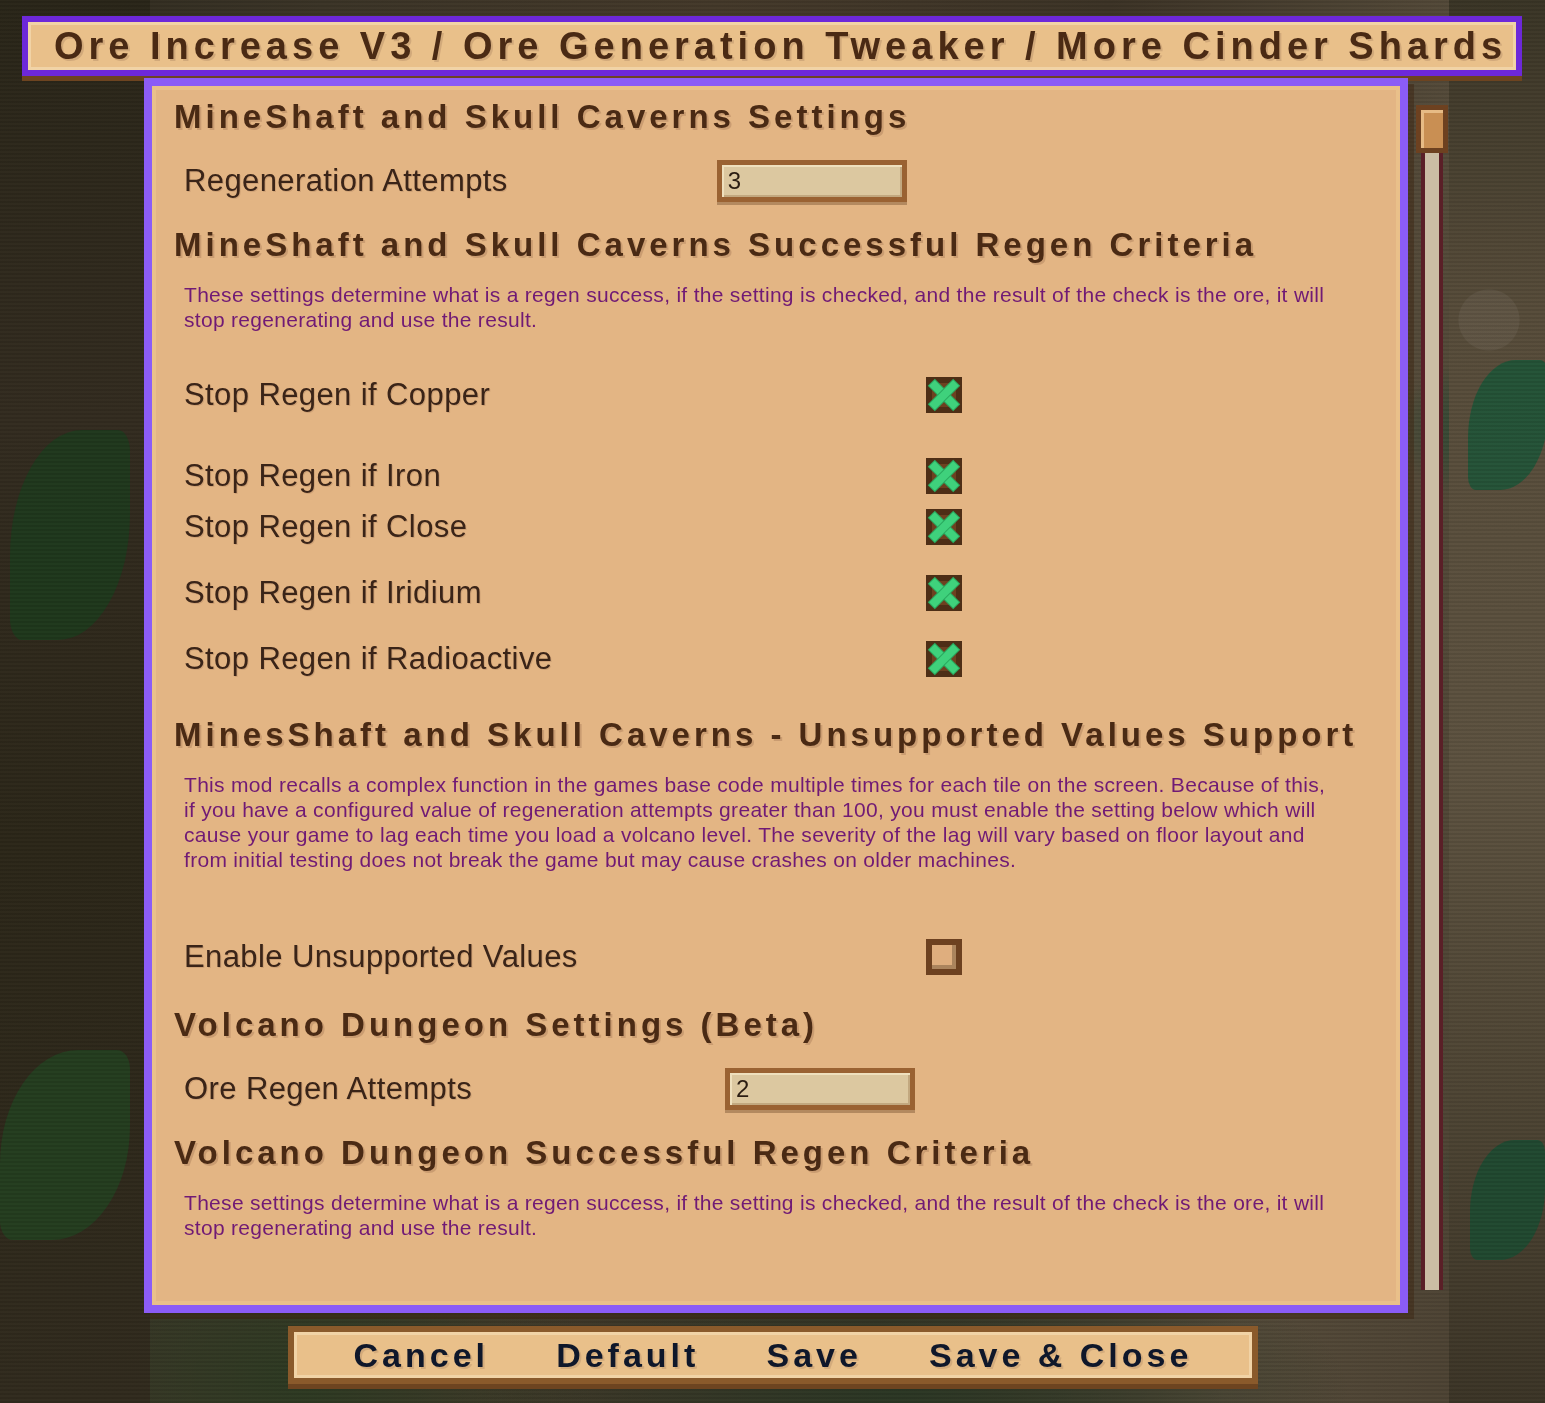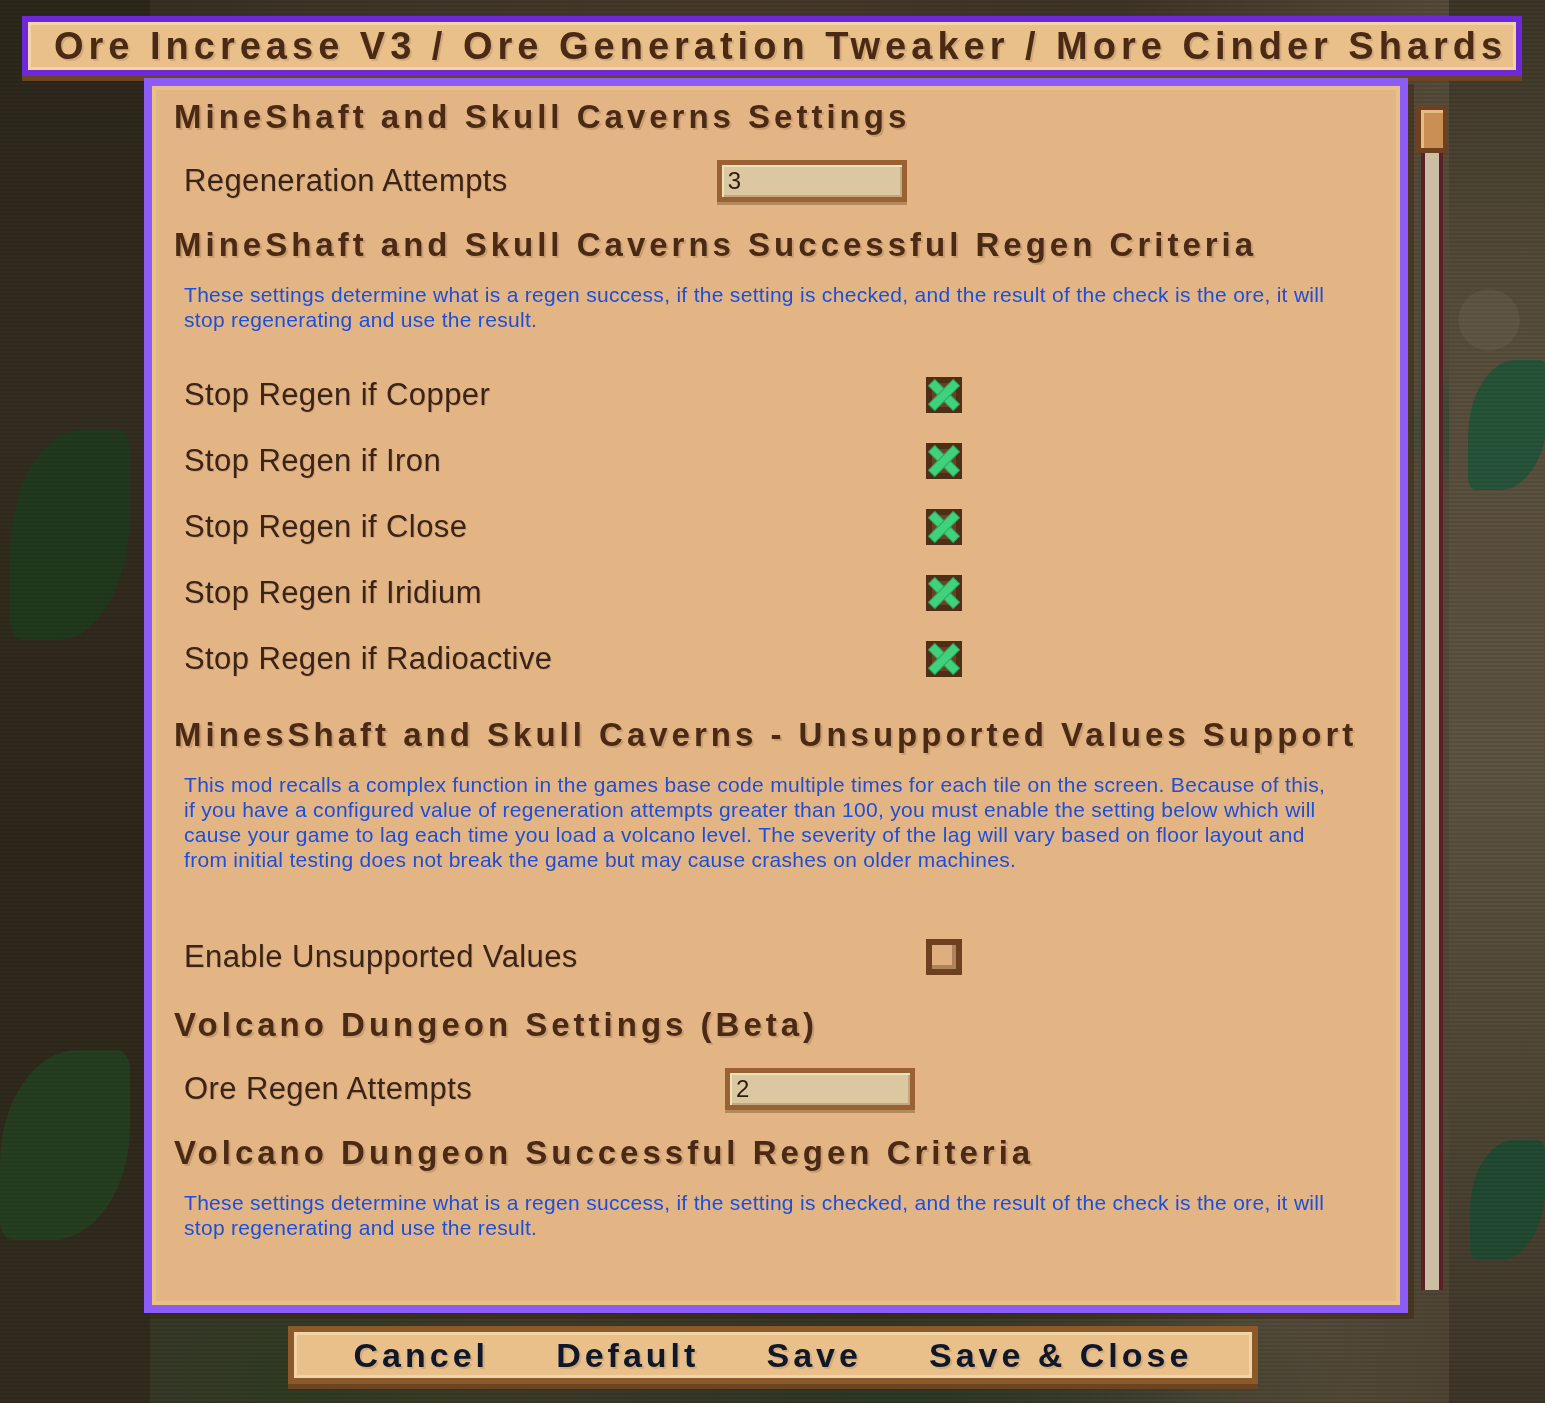--- a/index.html
+++ b/index.html
@@ -103,21 +103,21 @@
   .section-title {
     color: #4a2a14;
     font-size: 33px;
     font-weight: bold;
     letter-spacing: 4px;
     white-space: nowrap;
     text-shadow: 2px 2px 0 rgba(185,140,100,.6);
     padding-left: 12px;
   }
   .desc {
-    color: #1d4ed8;
+    color: #701a75;
     font-size: 21px;
     line-height: 25px;
     letter-spacing: .3px;
     padding-left: 22px;
     max-width: 1180px;
   }
   .row {
     display: flex;
     align-items: center;
     padding-left: 22px;
@@ -259,21 +259,21 @@
 
     <div class="desc">These settings determine what is a regen success, if the setting is checked, and the result of the check is the ore, it will stop regenerating and use the result.</div>
 
     <div class="sp-30"></div>
 
     <div class="row" style="height:66px;">
       <div class="row-label">Stop Regen if Copper</div>
       <div class="cbox checked" style="position:absolute;left:774px;"></div>
     </div>
 
-    <div class="row" style="height:66px;">
+    <div class="row" style="height:66px;align-items:flex-end;">
       <div class="row-label">Stop Regen if Iron</div>
       <div class="cbox checked" style="position:absolute;left:774px;"></div>
     </div>
 
     <div class="row" style="height:66px;">
       <div class="row-label">Stop Regen if Close</div>
       <div class="cbox checked" style="position:absolute;left:774px;"></div>
     </div>
 
     <div class="row" style="height:66px;">

